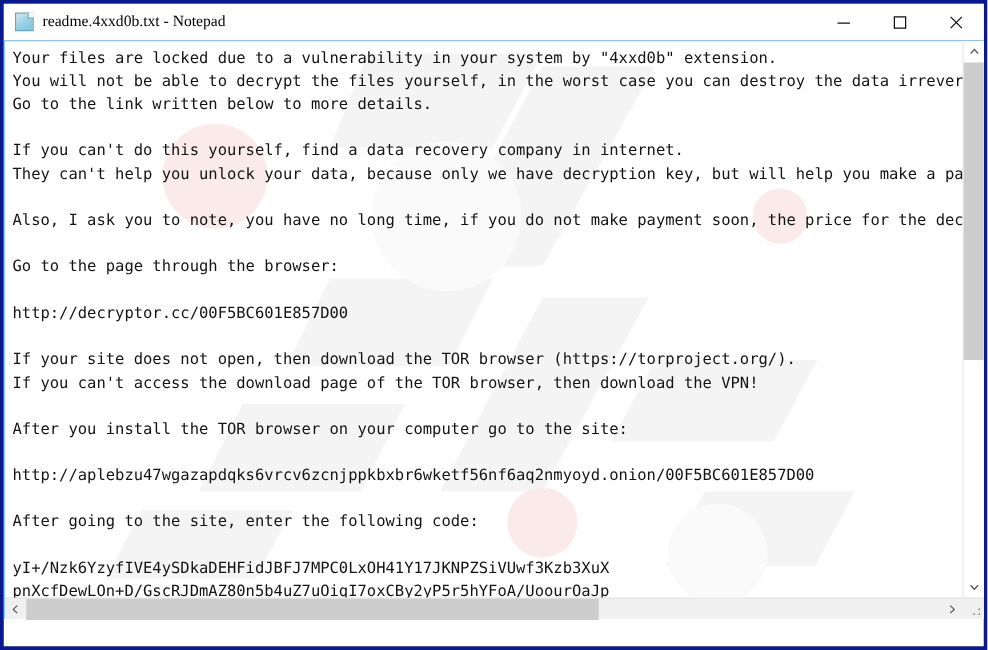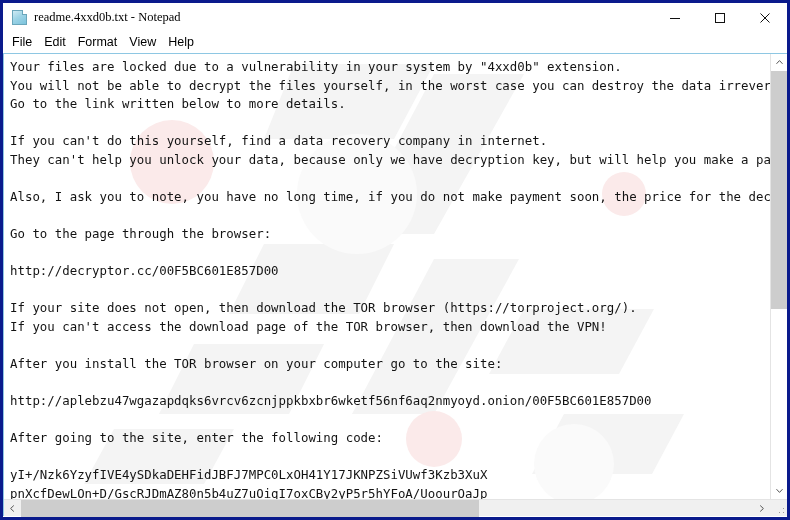--- a/index.html
+++ b/index.html
@@ -247,27 +247,20 @@
       </div>
       <div class="win-btn">
         <svg width="12" height="12" viewBox="0 0 12 12">
           <line x1="1.5" y1="1.5" x2="10.5" y2="10.5" stroke="#111" stroke-width="1"></line>
           <line x1="10.5" y1="1.5" x2="1.5" y2="10.5" stroke="#111" stroke-width="1"></line>
         </svg>
       </div>
     </div>
   </div>
 
-  <div class="menubar">
-    <div class="menu-item">File</div>
-    <div class="menu-item">Edit</div>
-    <div class="menu-item">Format</div>
-    <div class="menu-item">View</div>
-    <div class="menu-item">Help</div>
-  </div>
 
   <div class="editor-wrap">
     <div class="editor-row">
 
       <div class="text-area">
 
         <div class="watermark">
           <svg class="wm-svg" style="left:-40px; top:-10px;" width="820" height="470" viewBox="0 0 820 470">
             <g fill="#f4f4f4">
               <path d="M330 20 L470 20 L430 95 L300 95 Z"></path>

